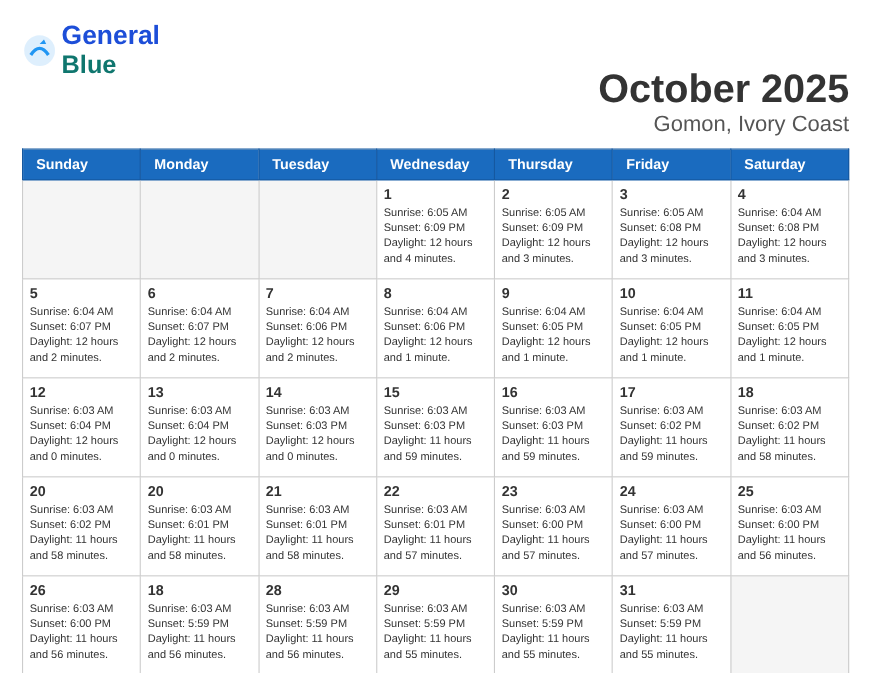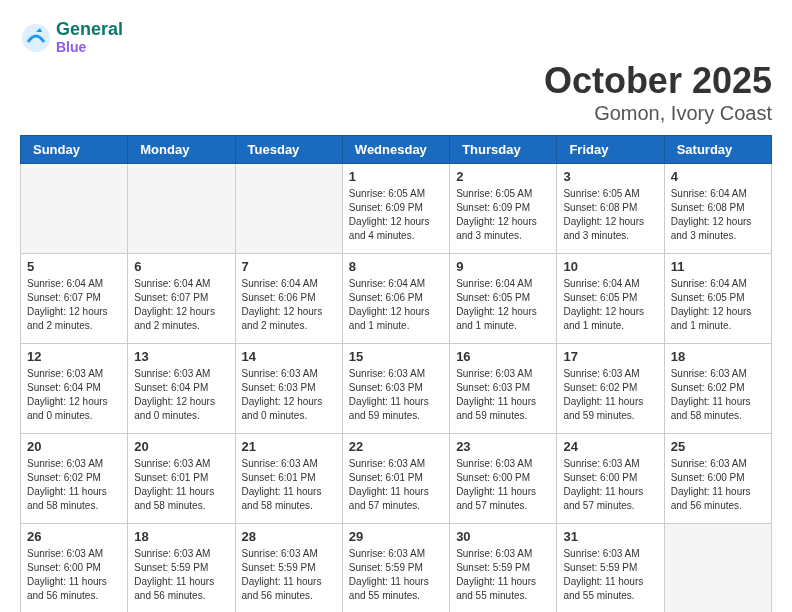--- a/index.html
+++ b/index.html
@@ -19,28 +19,28 @@
     .logo {
       display: flex;
       align-items: center;
     }
     .logo-text {
       display: flex;
       flex-direction: column;
       line-height: 1.1;
     }
     .logo-general {
-      font-size: 18px;
+      font-size: 24px;
+      font-weight: bold;
+      color: #1d4ed8;
+    }
+    .logo-blue {
+      font-size: 23px;
       font-weight: bold;
       color: #0f766e;
-    }
-    .logo-blue {
-      font-size: 14px;
-      font-weight: bold;
-      color: #8b5cf6;
     }
     .logo-icon {
       width: 32px;
       height: 32px;
       margin-right: 4px;
     }
     .title-section {
       text-align: right;
       margin-top: 40px;
     }

